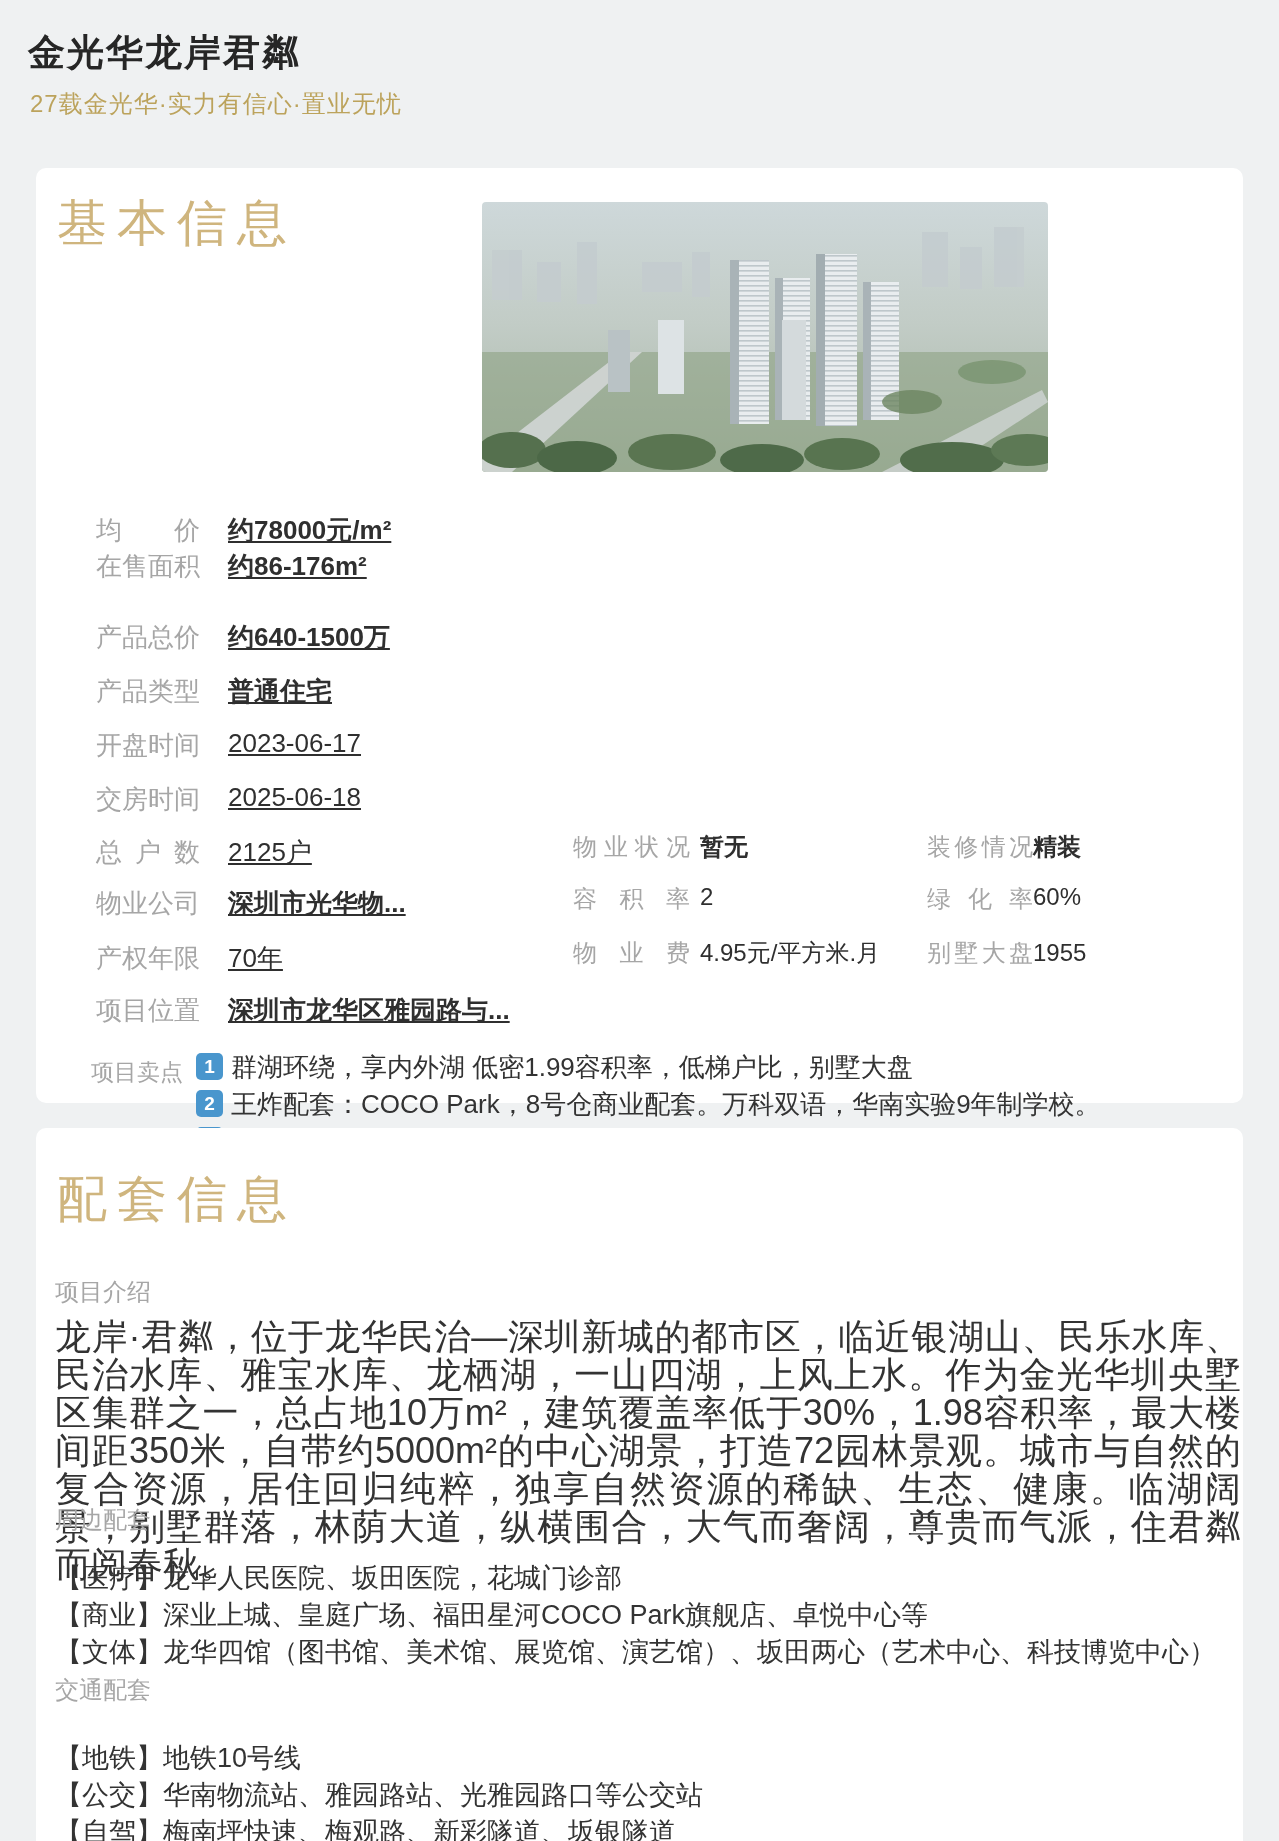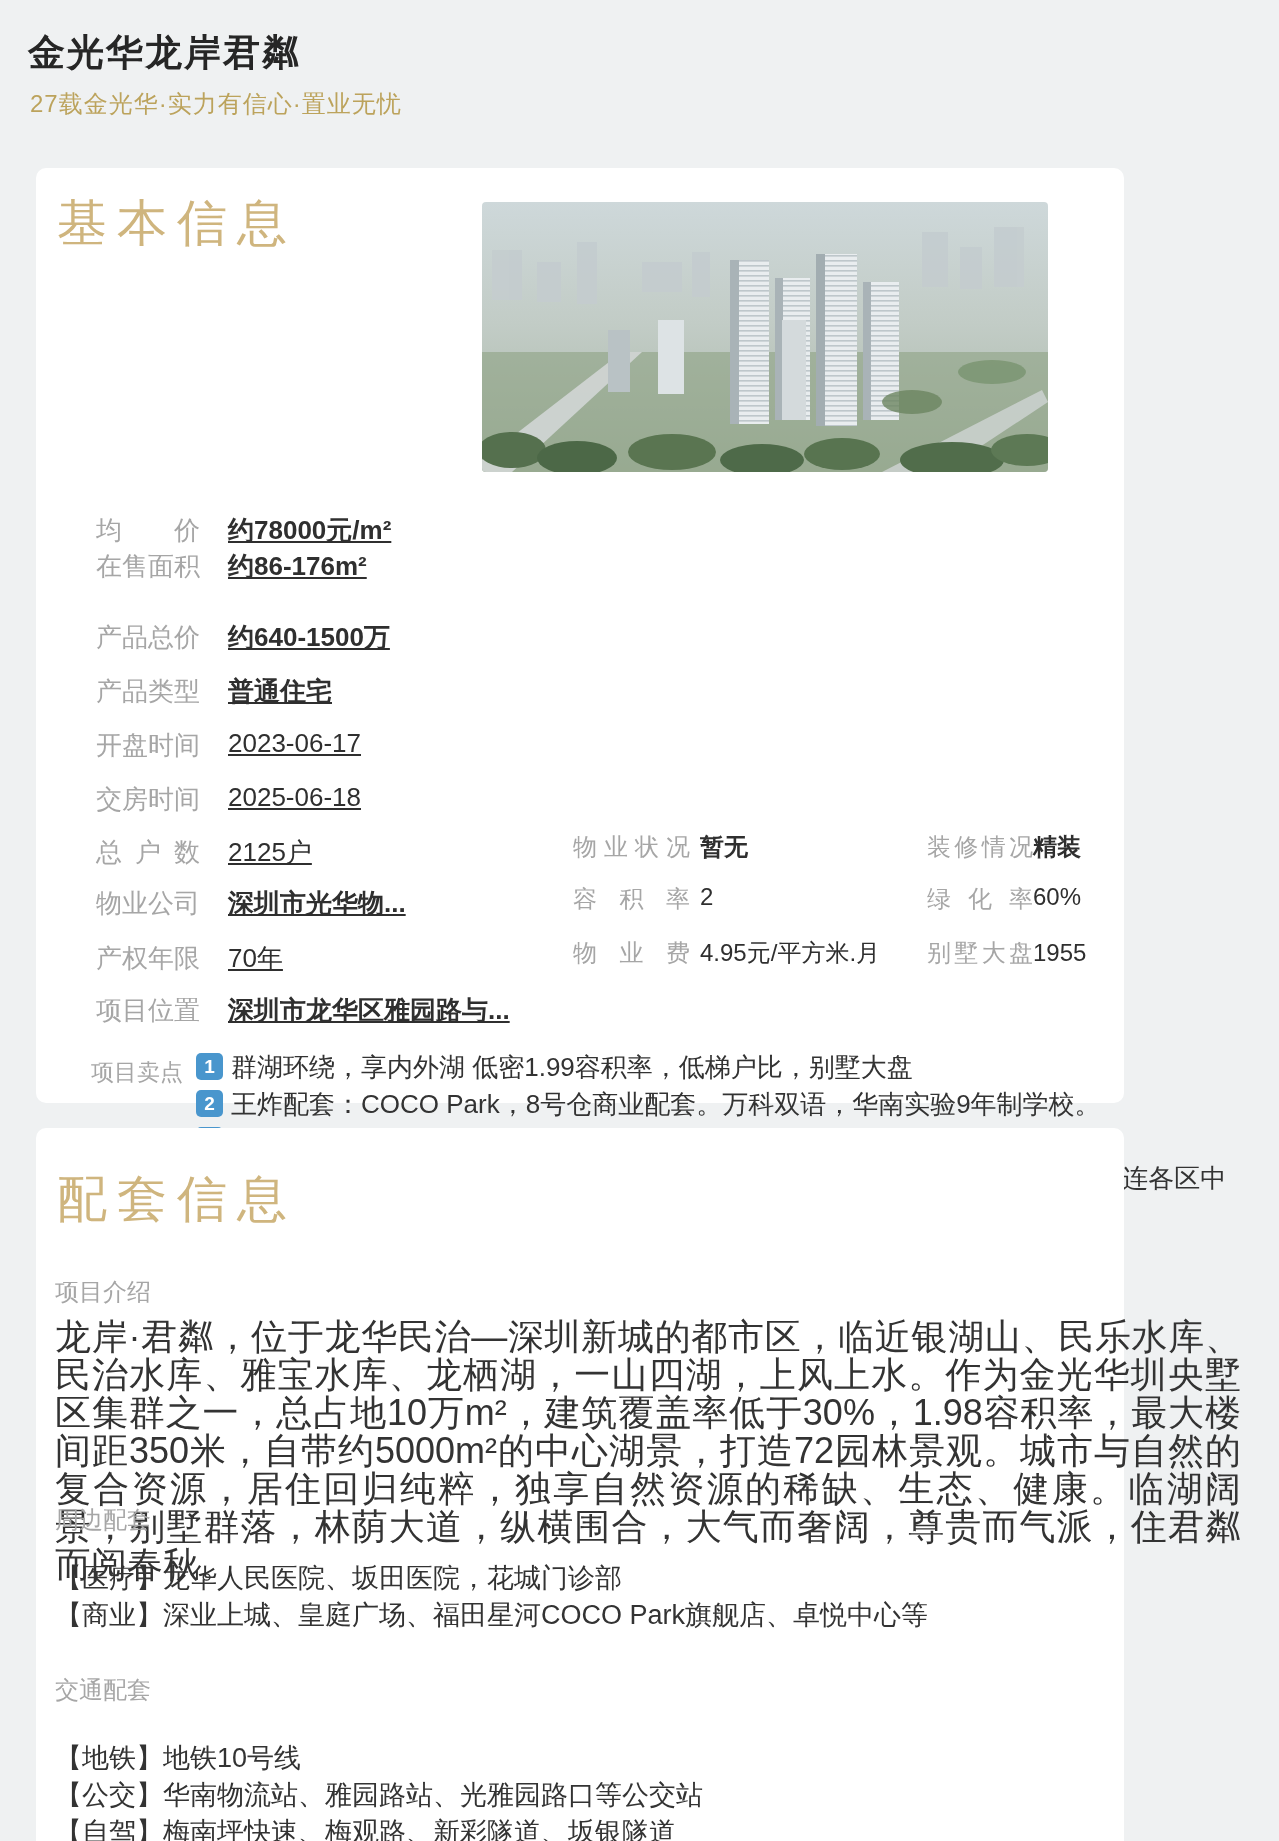--- a/index.html
+++ b/index.html
@@ -13,21 +13,21 @@
   }
   .page-title {
     position: absolute; left: 28px; top: 28px;
     font-size: 37px; font-weight: 700; color: #262626; letter-spacing: 2px;
   }
   .page-subtitle {
     position: absolute; left: 30px; top: 88px;
     font-size: 24px; color: #bca35c; letter-spacing: 1px;
   }
   .card {
-    position: absolute; left: 36px; width: 1088px;
+    position: absolute; left: 36px; width: 1207px;
     background: #ffffff; border-radius: 10px;
   }
   .card-basic { top: 168px; height: 935px; }
   .card-facil { top: 1128px; height: 713px; border-radius: 10px 10px 0 0; }
   .section-title {
     position: absolute; left: 21px; top: 22px;
     font-size: 50px; color: #cfb57e; letter-spacing: 10px; font-weight: 400;
     white-space: nowrap;
   }
   .card-facil .section-title { top: 38px; }
@@ -217,20 +217,21 @@
 <div class="card card-facil">
   <div class="section-title">配套信息</div>
 
   <div class="sub-label" style="top:148px">项目介绍</div>
   <div class="intro-text">龙岸·君粼，位于龙华民治—深圳新城的都市区，临近银湖山、民乐水库、民治水库、雅宝水库、龙栖湖，一山四湖，上风上水。作为金光华圳央墅区集群之一，总占地10万m²，建筑覆盖率低于30%，1.98容积率，最大楼间距350米，自带约5000m²的中心湖景，打造72园林景观。城市与自然的复合资源，居住回归纯粹，独享自然资源的稀缺、生态、健康。临湖阔景，别墅群落，林荫大道，纵横围合，大气而奢阔，尊贵而气派，住君粼而阅春秋。</div>
 
   <div class="sub-label" style="top:376px">周边配套</div>
   <div class="fac-list" style="top:412px">
     <div>【医疗】龙华人民医院、坂田医院，花城门诊部</div>
     <div>【商业】深业上城、皇庭广场、福田星河COCO Park旗舰店、卓悦中心等</div>
+    <div>【文体】龙华四馆（图书馆、美术馆、展览馆、演艺馆）、坂田两心（艺术中心、科技博览中心）</div>
   </div>
 
   <div class="sub-label" style="top:546px">交通配套</div>
   <div class="fac-list" style="top:592px">
     <div>【地铁】地铁10号线</div>
     <div>【公交】华南物流站、雅园路站、光雅园路口等公交站</div>
     <div>【自驾】梅南坪快速、梅观路、新彩隧道、坂银隧道</div>
   </div>
 </div>
 

